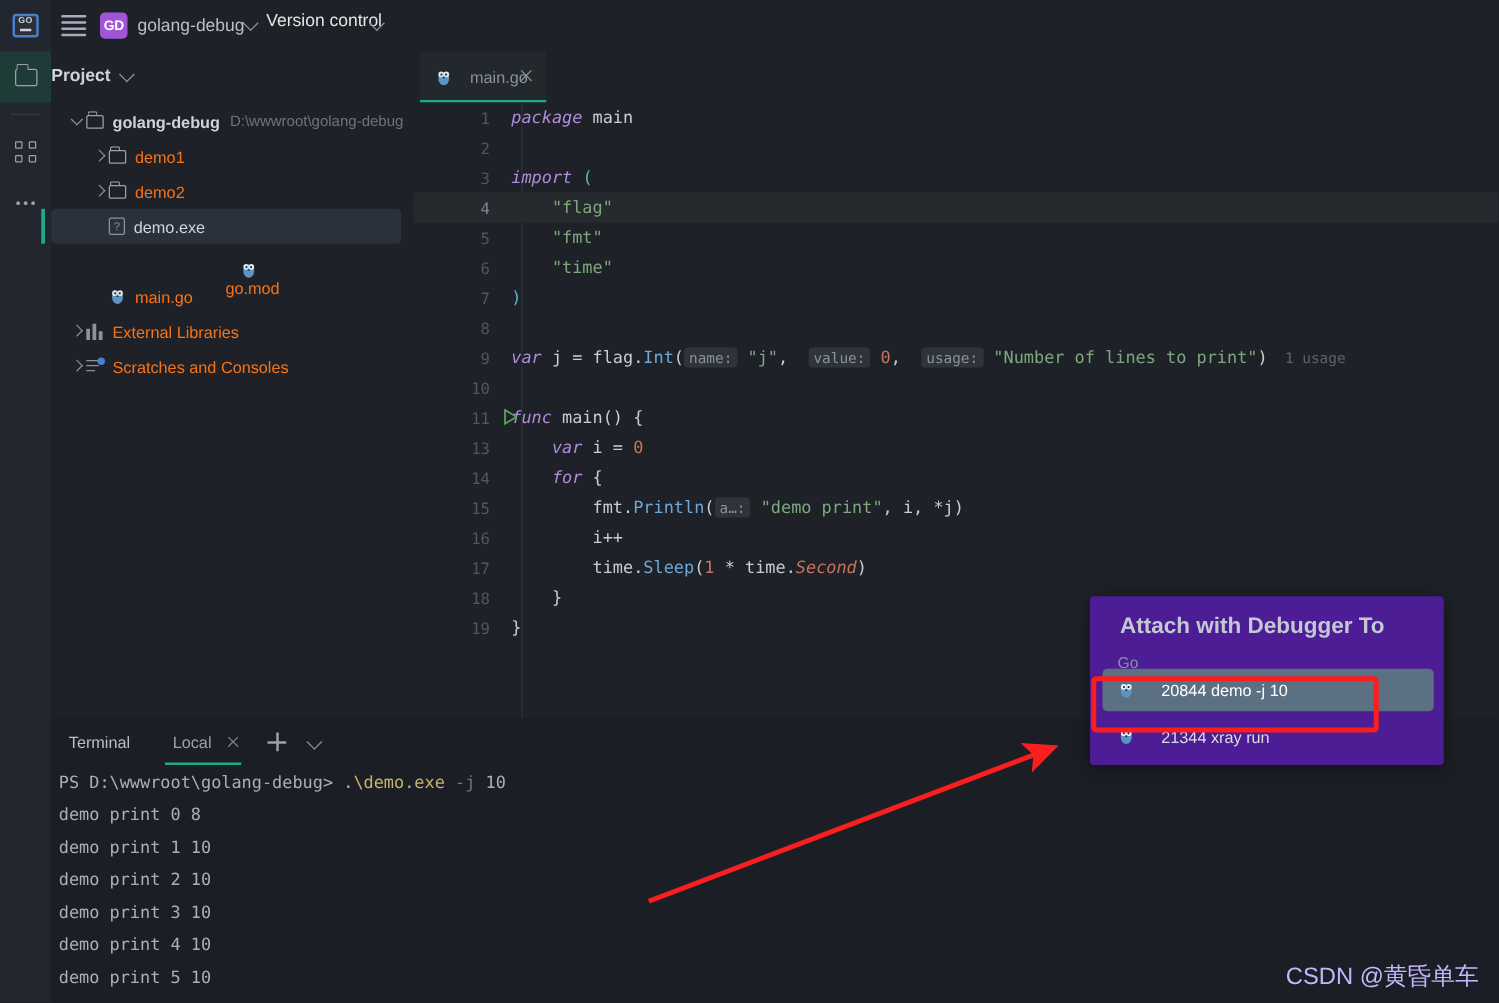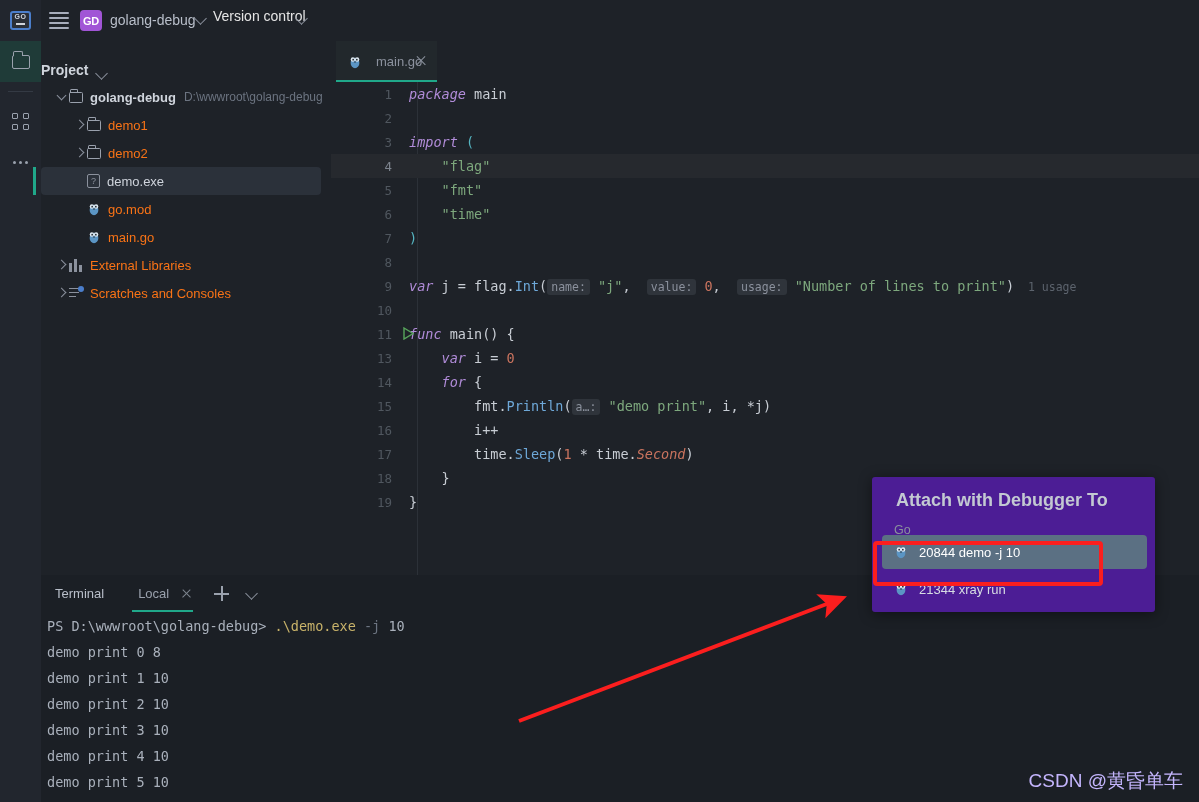--- a/index.html
+++ b/index.html
@@ -58,21 +58,21 @@
   .ic-grid i { position:absolute; width:6px; height:6px; border:1.4px solid #9aa1ad; border-radius:1px;}
   .ic-grid i:nth-child(1){left:0;top:0}.ic-grid i:nth-child(2){right:0;top:0}
   .ic-grid i:nth-child(3){left:0;bottom:0}.ic-grid i:nth-child(4){right:0;bottom:0}
   .ic-dots { display:flex; gap:3px; }
   .ic-dots i { width:3px;height:3px;border-radius:50%;background:#9aa1ad;display:block; }
 
   
   .project {
     position:absolute; left:41px; top:41px; width:290px; height:534px; background:#1e2228;
   }
-  .proj-header { height:37px; display:flex; align-items:flex-end; }
+  .proj-header { height:37px; display:flex; align-items:center; }
   .proj-header .t { font-size:14px; color:#cfd4dc; font-weight:bold; }
   .proj-header .chev { margin-left:9px; }
   .tree { padding-top:5px; font-size:13px; }
   .row { height:28px; display:flex; align-items:center; position:relative; padding-left:14px; cursor:pointer;}
   .row.sel { background:#2b313a; border-radius:4px; margin-right:10px;}
   .row.sel::before { content:""; position:absolute; left:-8px; top:0; bottom:0; width:3px; background:#20a88a;}
   .arrow { width:14px; height:14px; position:relative; flex:0 0 14px; }
   .arrow.open::after, .arrow.closed::after {
     content:""; position:absolute; width:6px;height:6px; border-right:1.5px solid #8b919d;
     border-bottom:1.5px solid #8b919d; left:3px; top:3px;
@@ -146,21 +146,21 @@
   .term-body { padding:6px 0 0 6px; font-family:"DejaVu Sans Mono", monospace; font-size:13.5px; }
   .tline { height:26px; color:#a9b0bb; white-space:pre; }
   .t-yellow { color:#c9b36a; }
   .t-dim { color:#6c7481; }
 
   
   .popup { position:absolute; left:872px; top:477px; width:283px; height:135px;
            background:#4c1d95; border-radius:3px; box-shadow:0 2px 14px rgba(0,0,0,.45); }
   .popup .ptitle { position:absolute; left:24px; top:13px; font-size:18px; font-weight:bold; color:#c3c9d2; }
   .popup .pgroup { position:absolute; left:22px; top:46px; font-size:12.5px; color:#8b919d; }
-  .popup .prow { position:absolute; left:10px; width:265px; height:34px; display:flex; align-items:center; padding-left:12px; cursor:pointer;}
+  .popup .prow { position:absolute; left:10px; width:265px; height:34px; display:flex; align-items:center; padding-left:12px; cursor:pointer;gap:10px;}
   .popup .prow.sel { background:#5b7083; border-radius:4px; }
   .popup .prow .pl { font-size:13px; color:#d7dce3; margin-left:11px; }
   .popup .prow.sel .pl { color:#ffffff; }
 
   
   .redbox { position:absolute; left:873px; top:541px; width:230px; height:45px;
             border:4px solid #fb1e1e; border-radius:4px; }
   .arrow-svg { position:absolute; left:505px; top:585px; width:350px; height:145px; }
   .watermark { position:absolute; right:16px; bottom:8px; font-size:19px; color:#c4b5fd; }
 
@@ -232,21 +232,21 @@
         <div class="row" style="padding-left: 32px;">
           <span class="arrow closed"></span>
           <span class="folder-ic"></span>
           <span class="lbl">demo2</span>
         </div>
         <div class="row sel" style="padding-left: 32px;">
           <span class="arrow"></span>
           <span class="exe-ic">?</span>
           <span class="lbl bright">demo.exe</span>
         </div>
-        <div class="row" style="padding-left: 32px;">
+        <div class="row" style="padding-left: 32px; flex-direction: column;">
           <span class="arrow"></span>
           <span class="gopher">
             <svg width="14" height="14" viewBox="0 0 16 16">
               <ellipse cx="8" cy="9" rx="5" ry="6" fill="#5b95c4"></ellipse>
               <ellipse cx="5.6" cy="5.2" rx="2.5" ry="2.6" fill="#dfe8f0"></ellipse>
               <ellipse cx="10.4" cy="5.2" rx="2.5" ry="2.6" fill="#dfe8f0"></ellipse>
               <circle cx="5.9" cy="5.3" r="1" fill="#1f2a33"></circle>
               <circle cx="10.1" cy="5.3" r="1" fill="#1f2a33"></circle>
               <rect x="6.8" y="7.4" width="2.4" height="1.2" rx="0.6" fill="#2c3a45"></rect>
             </svg>

